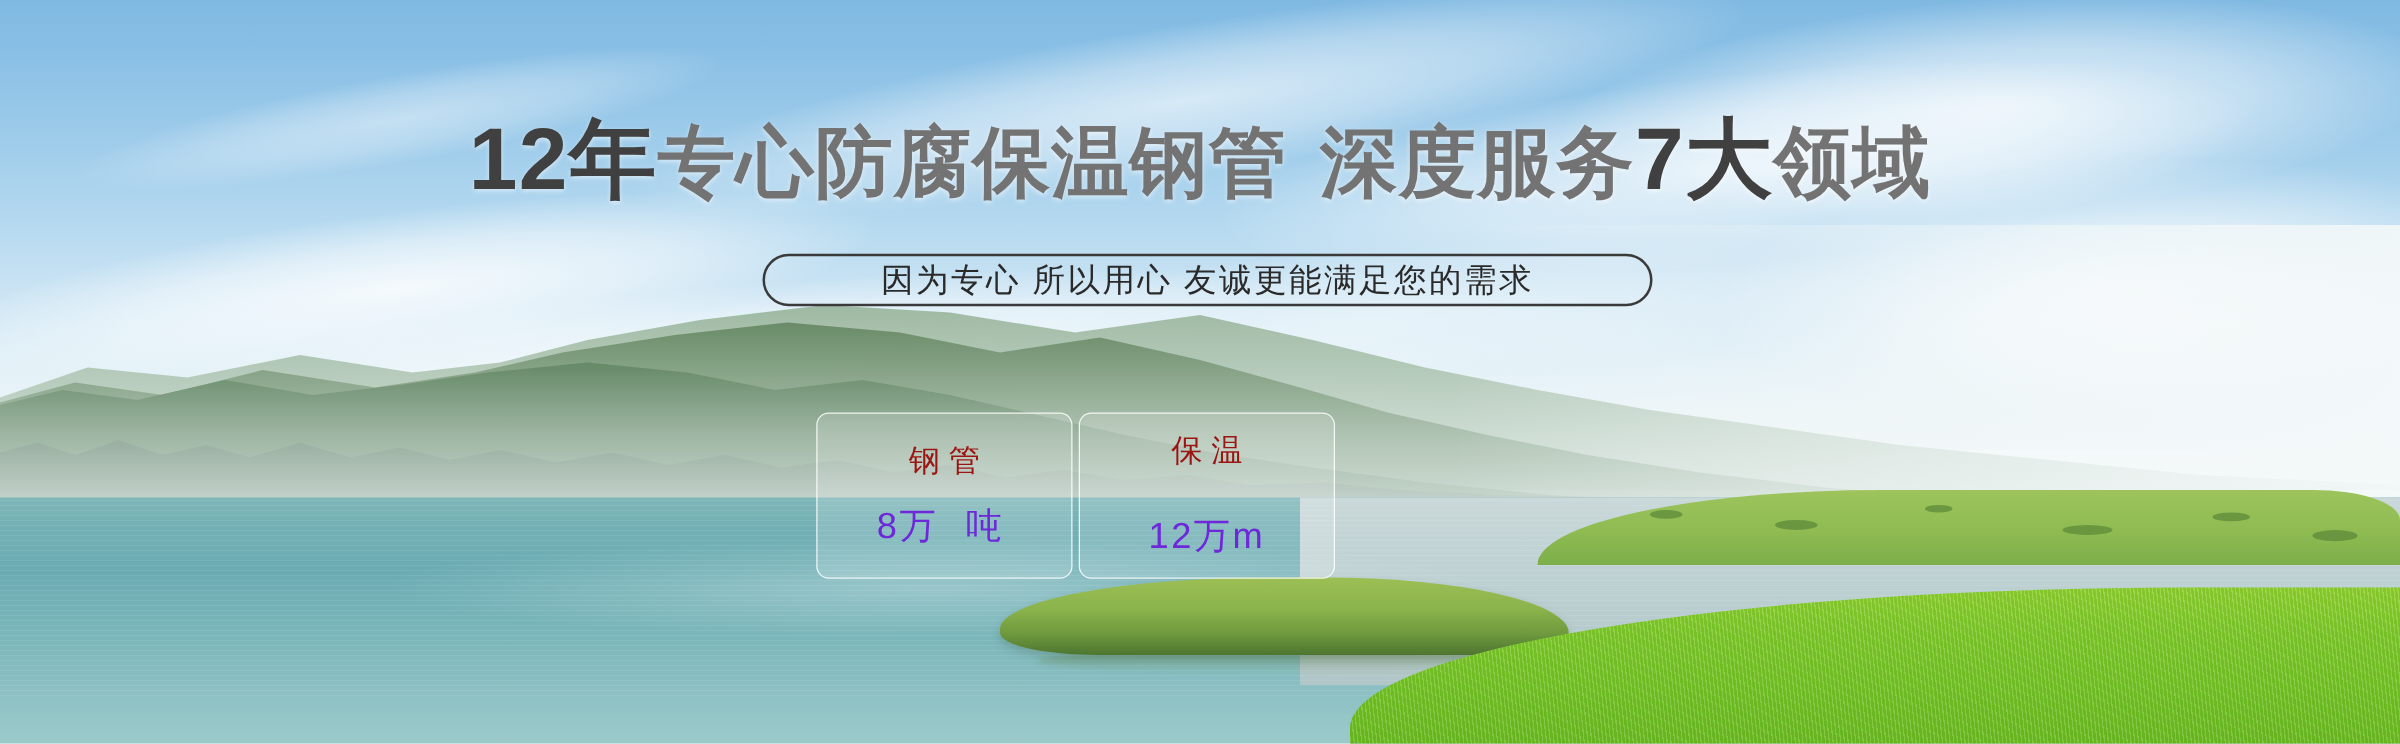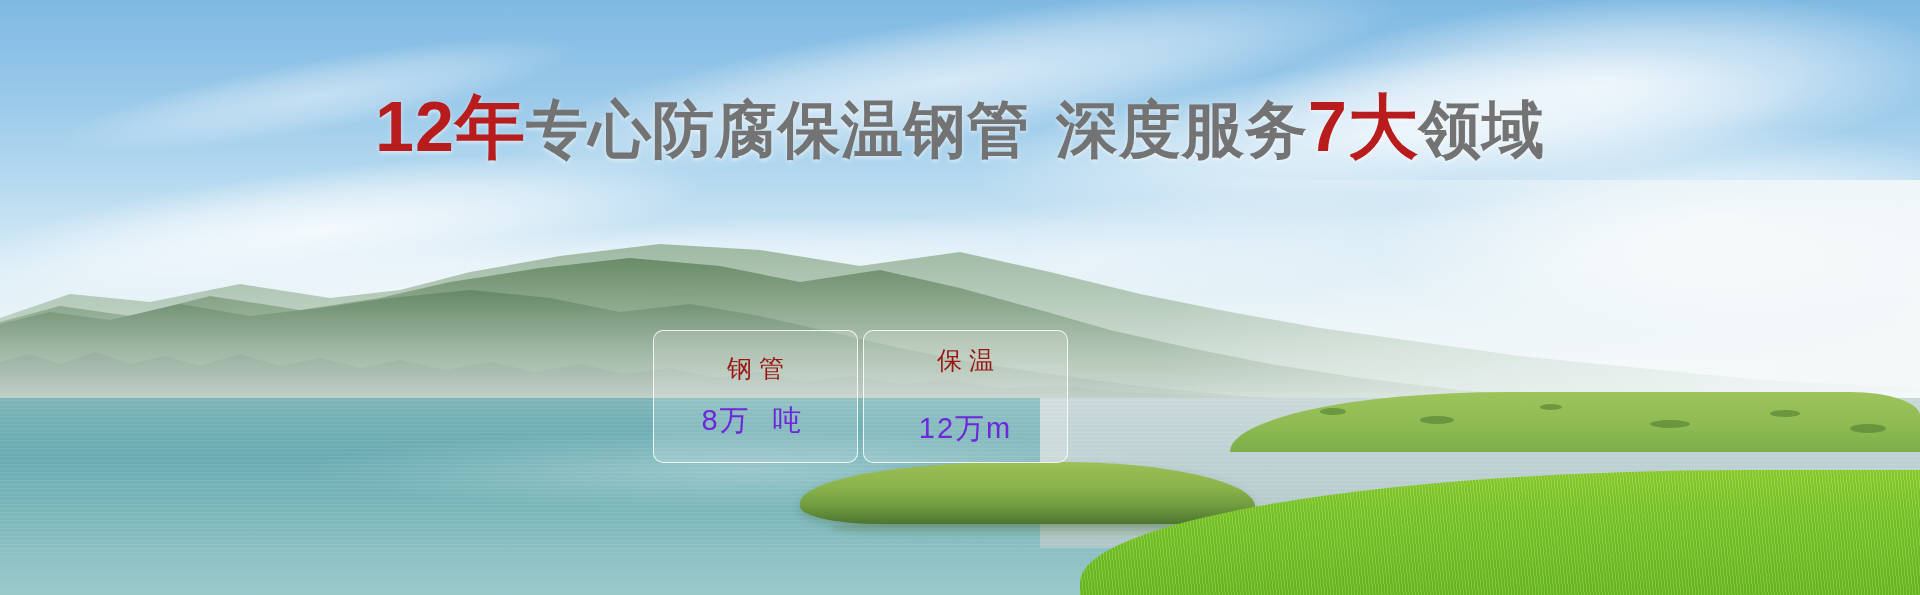--- a/index.html
+++ b/index.html
@@ -183,21 +183,21 @@
     left: 0; top: 92px;
     width: 1920px;
     text-align: center;
     font-size: 62px;
     font-weight: 700;
     line-height: 70px;
     letter-spacing: 1px;
     white-space: nowrap;
     text-shadow: 0 2px 4px rgba(255,255,255,0.55);
   }
-  .hl-red   { color: #b91c1c; font-size: 70px; text-align: center; }
+  .hl-red   { color: #404040; font-size: 70px; text-align: center; }
   .hl-dark  { color: #737373; }
   .hl-gap   { display: inline-block; width: 26px; }
 
   .subtitle-pill {
     position: absolute;
     left: 610px; top: 203px;
     width: 712px; height: 42px;
     border: 2px solid #3a3a3a;
     border-radius: 24px;
     display: flex;
@@ -319,20 +319,23 @@
   <div class="island"></div>
 
   <div class="grass-left-spit"></div>
   <div class="grass"></div>
   <div class="grass-tex"></div>
 
   <div class="headline">
     <span class="hl-red">12年</span><span class="hl-dark">专心防腐保温钢管</span><span class="hl-gap"></span><span class="hl-dark">深度服务</span><span class="hl-red">7大</span><span class="hl-dark">领域</span>
   </div>
 
+  <div class="subtitle-pill">
+    <span class="subtitle-text">因为专心 所以用心  友诚更能满足您的需求</span>
+  </div>
 
   <div class="cards">
 
     <div class="card">
       <div class="card-title">钢管</div>
       <div class="card-value"><span>8</span><span class="sp">万 吨</span></div>
     </div>
 
 
     <div class="card">

